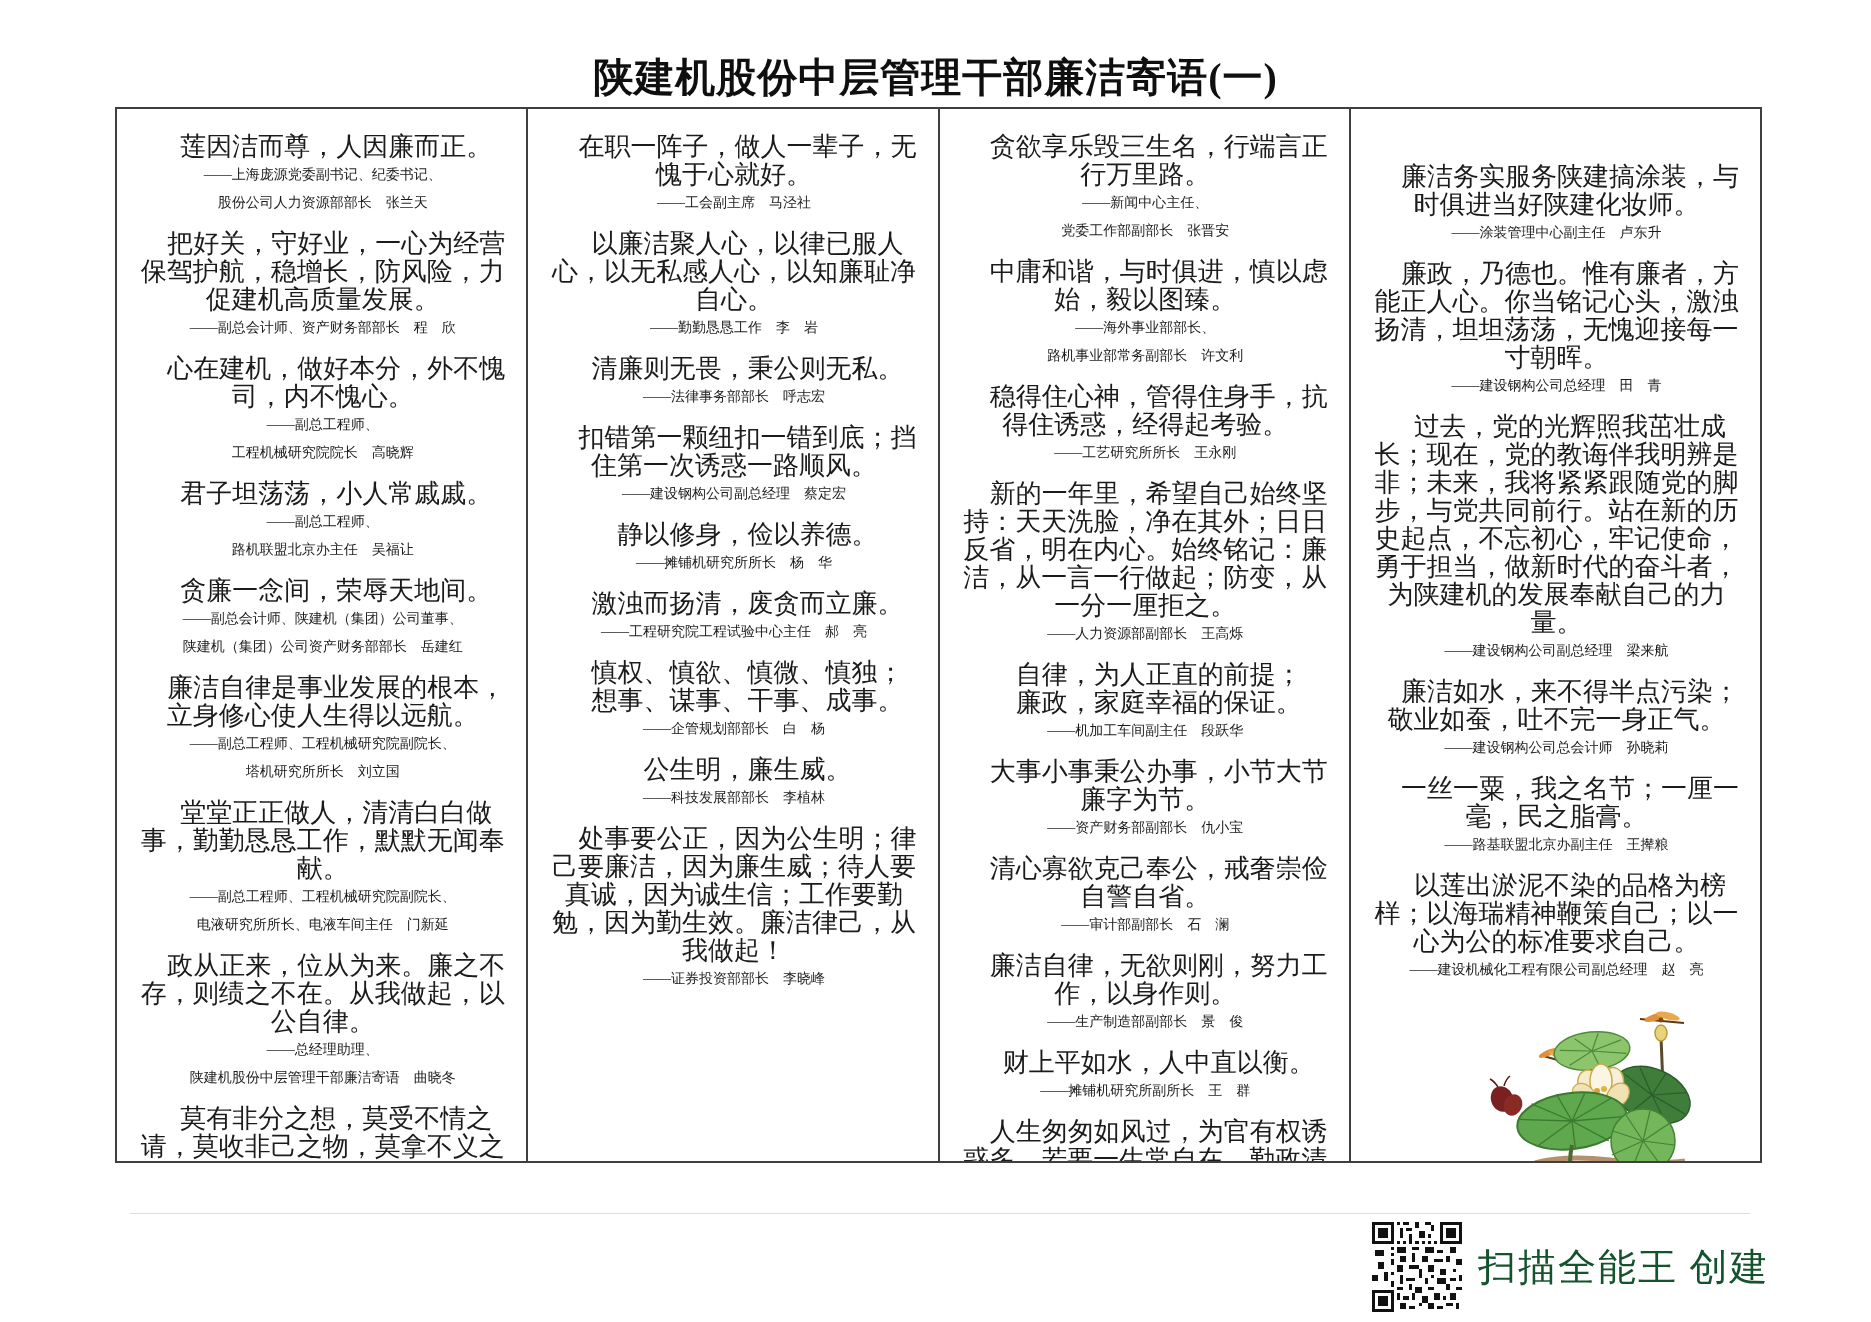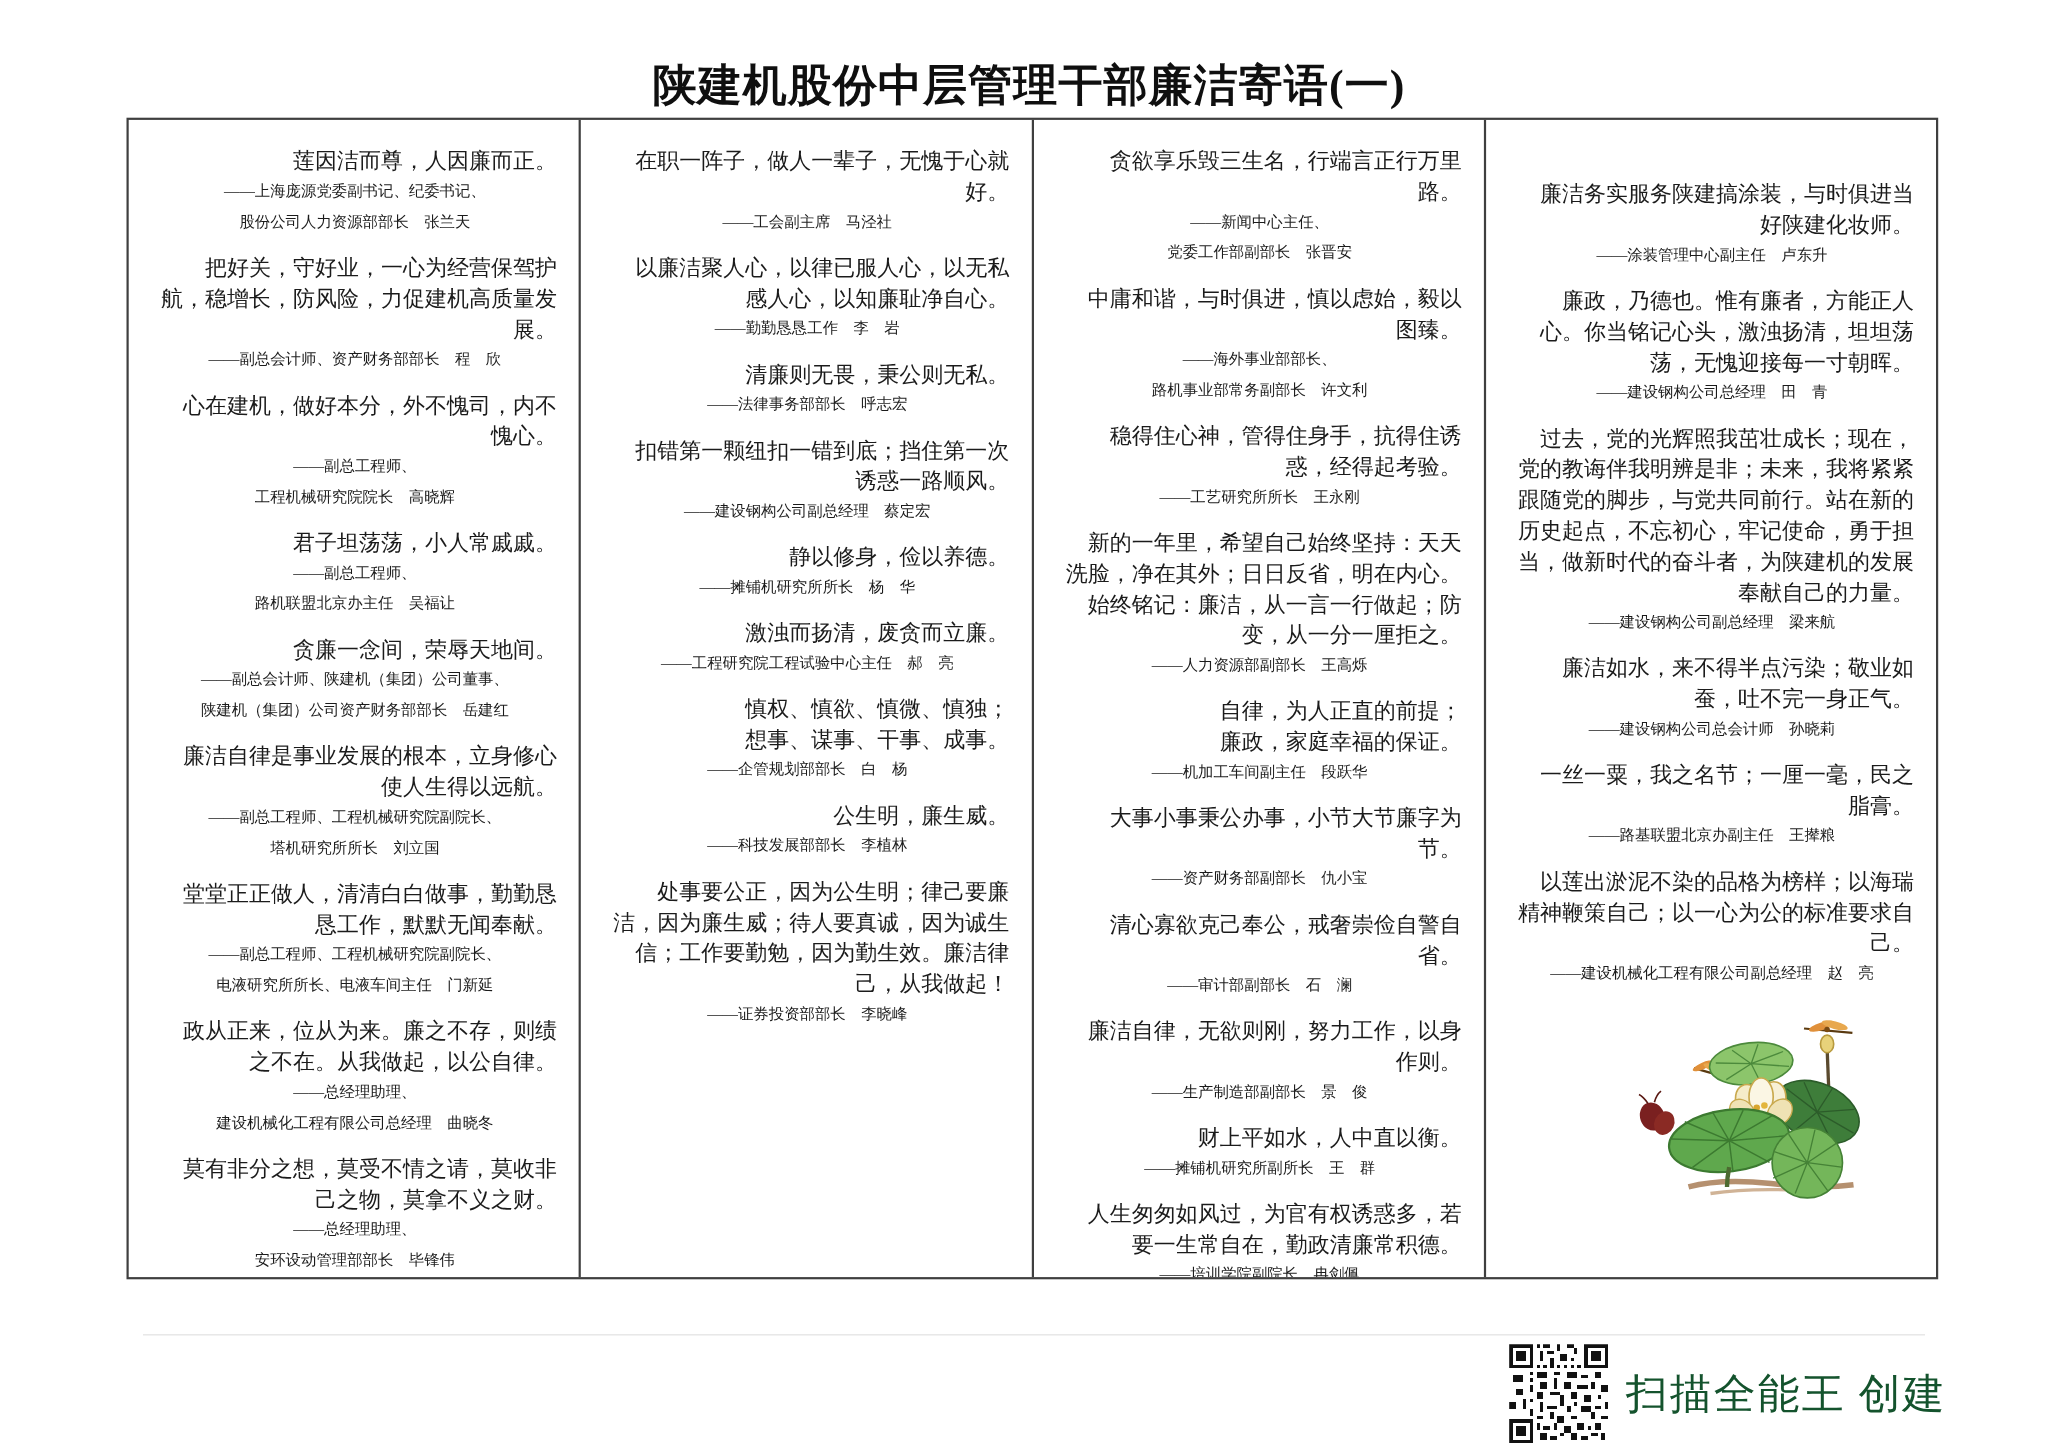--- a/index.html
+++ b/index.html
@@ -36,24 +36,24 @@
     padding:24px 20px 16px 22px;
     box-sizing:border-box;
     overflow:hidden;
     display:flex;
     flex-direction:column;
   }
   .column:last-child{border-right:none;margin-top:30px;}
   .quote-block{margin:0 0 13px 0;}
   .quote-text{
     margin:0;
-    font-size:20px;
+    font-size:26px;
     line-height:28px;
     text-indent:1.05em;
-    text-align:right;
+    text-align:center;
   }
   .attr-line{
     font-size:14px;
     line-height:28px;
     text-align:center;
     white-space:nowrap;
   }
   .lotus-wrap{
     margin-top:6px;
     display:flex;
@@ -121,21 +121,21 @@
             <div class="attr-line">塔机研究所所长　刘立国</div>
           </div>
           <div class="quote-block">
             <p class="quote-text">堂堂正正做人，清清白白做事，勤勤恳恳工作，默默无闻奉献。</p>
             <div class="attr-line">——副总工程师、工程机械研究院副院长、</div>
             <div class="attr-line">电液研究所所长、电液车间主任　门新延</div>
           </div>
           <div class="quote-block">
             <p class="quote-text">政从正来，位从为来。廉之不存，则绩之不在。从我做起，以公自律。</p>
             <div class="attr-line">——总经理助理、</div>
-            <div class="attr-line">建设机械化工程有限公司总经理　曲晓冬</div>
+            <div class="attr-line">陕建机股份中层管理干部廉洁寄语　曲晓冬</div>
           </div>
           <div class="quote-block">
             <p class="quote-text">莫有非分之想，莫受不情之请，莫收非己之物，莫拿不义之财。</p>
             <div class="attr-line">——总经理助理、</div>
             <div class="attr-line">安环设动管理部部长　毕锋伟</div>
           </div>
         </div>
     </div>
     <div class="column">
       <div class="col-quotes">

